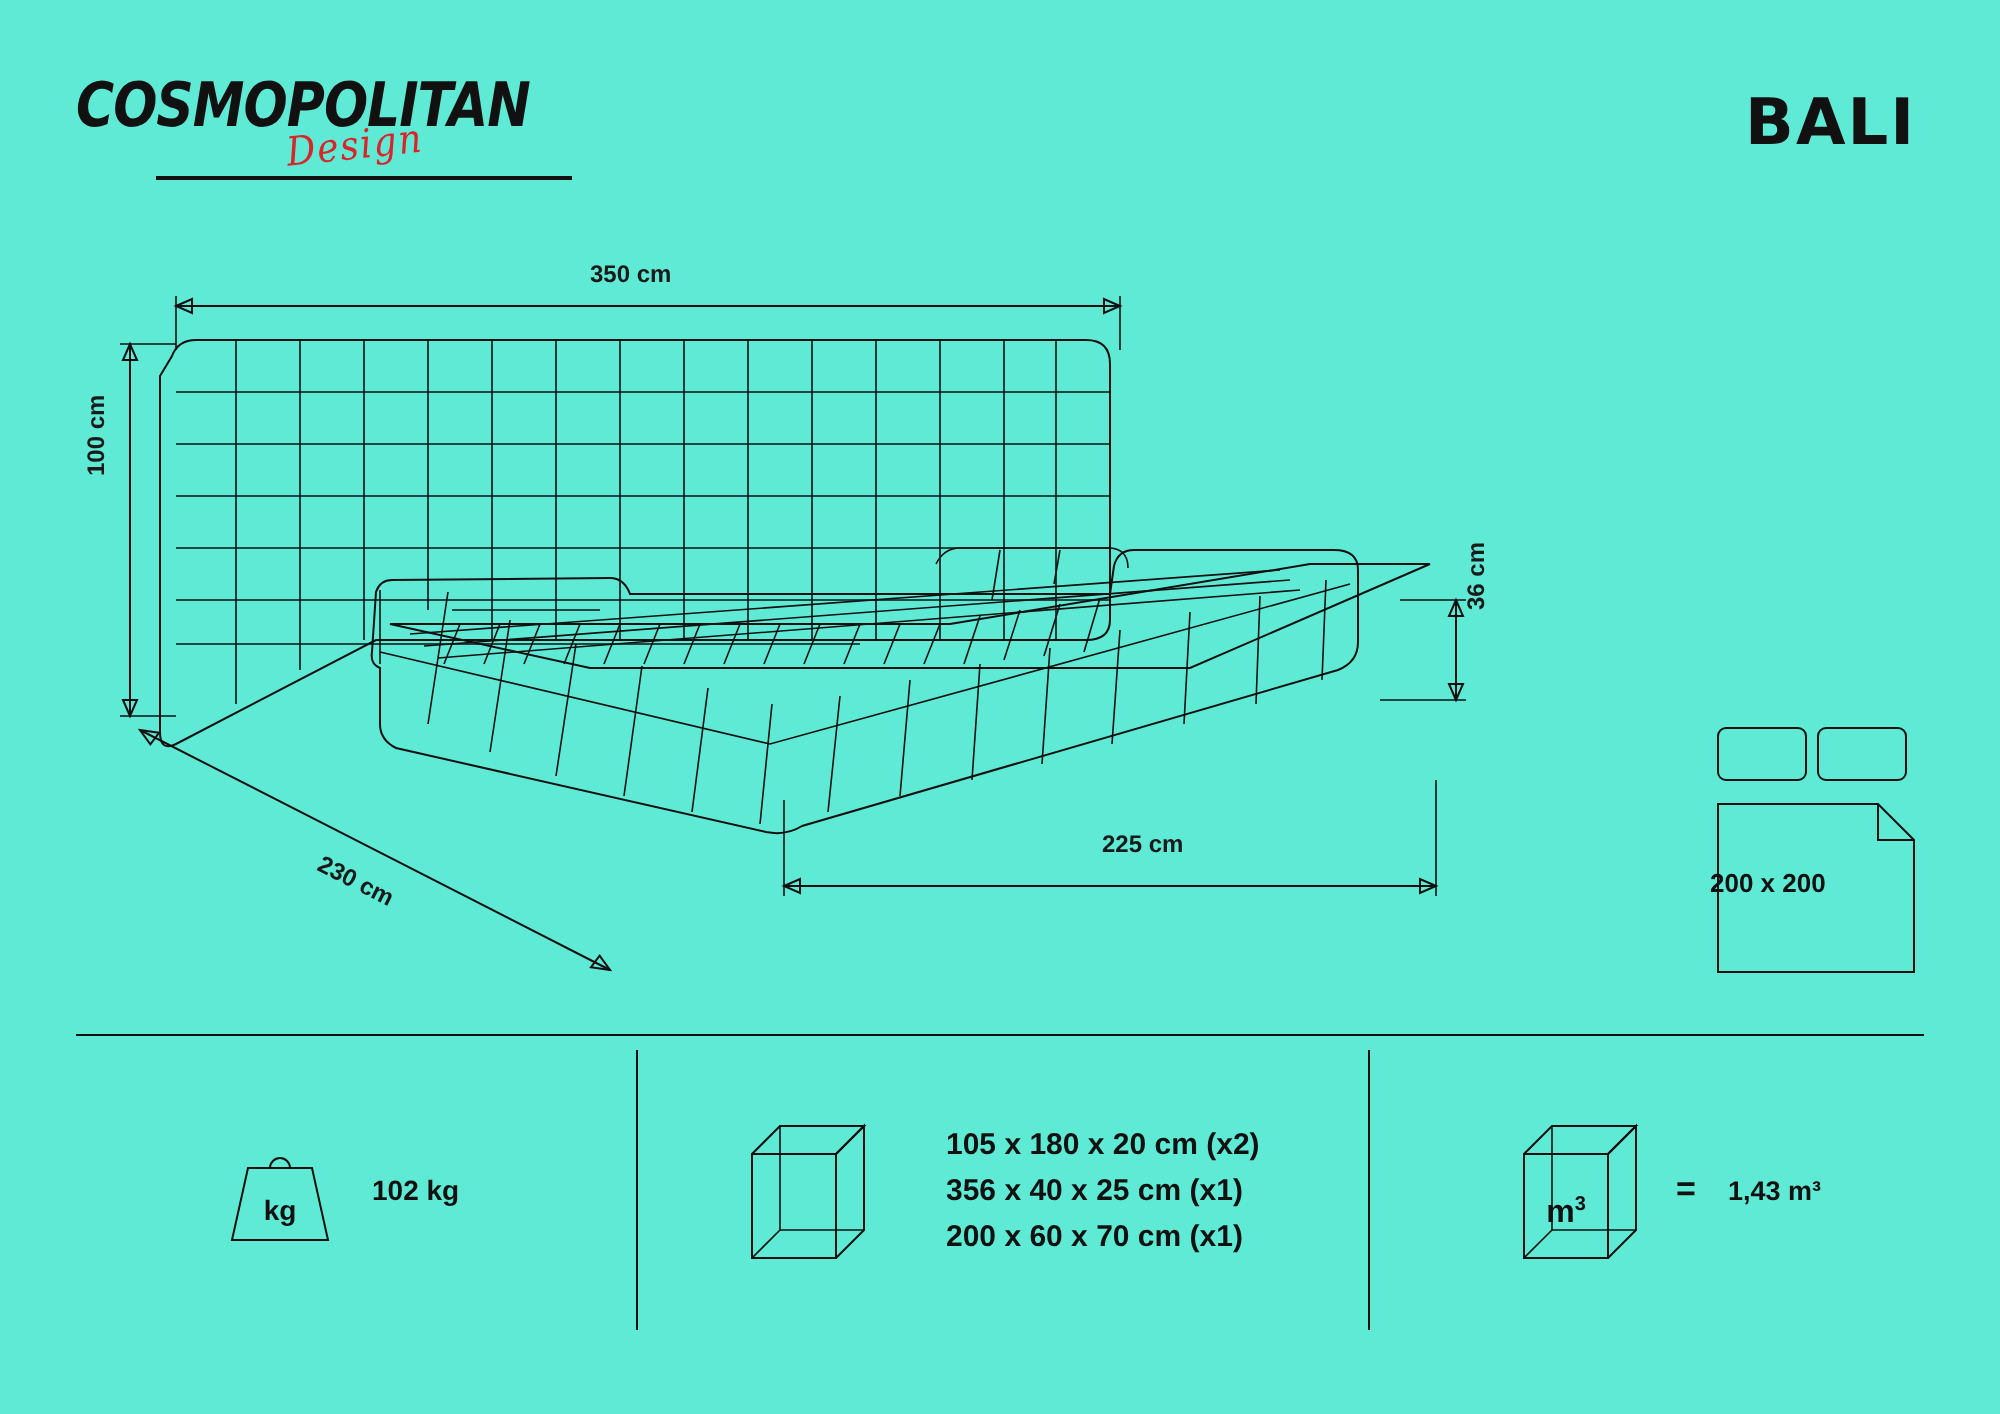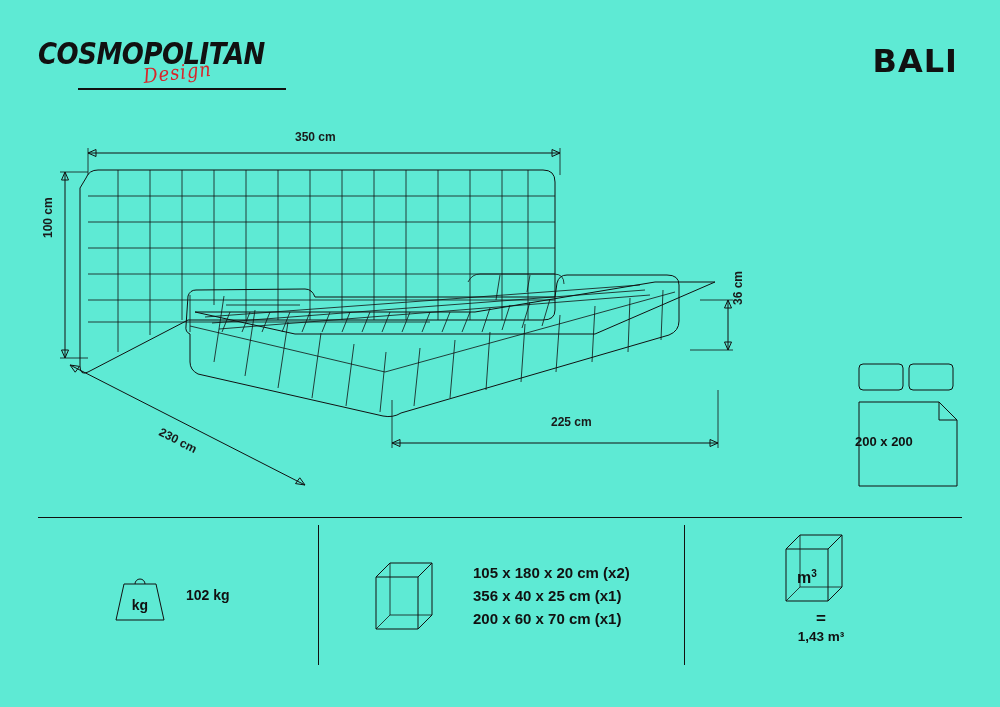--- a/index.html
+++ b/index.html
@@ -116,21 +116,21 @@
   
   .panel {
     position: absolute;
     top: 525px;
     height: 140px;
     display: flex;
     align-items: center;
   }
   .panel.weight { left: 110px; text-align: right; }
   .panel.packages { left: 370px; }
-  .panel.volume { left: 780px; flex-direction: column; }
+  .panel.volume { left: 756px; }
 
   .weight-value {
     font-size: 14px;
     font-weight: bold;
     margin-left: 16px;
     color: #111111;
   }
   .pkg-lines {
     margin-left: 37px;
     font-size: 15px;

